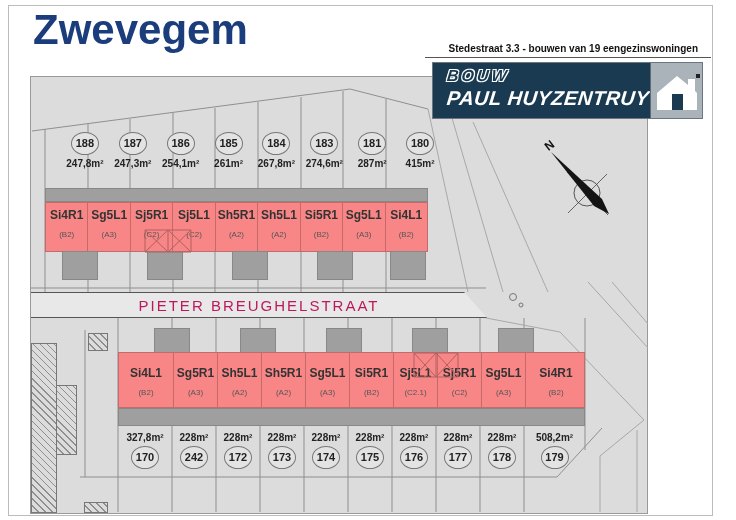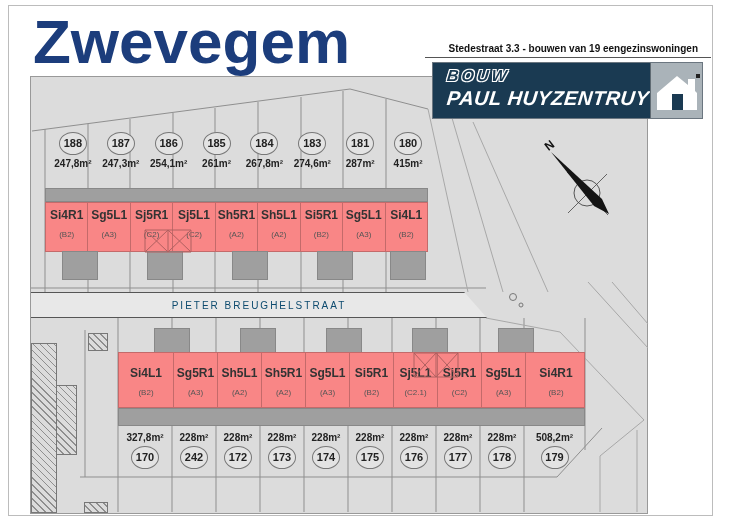--- a/index.html
+++ b/index.html
@@ -1,21 +1,21 @@
 <!DOCTYPE html>
 <html><head>
 <meta charset="utf-8">
 <style>
   html,body{margin:0;padding:0;background:#fff;}
   .page{position:relative;width:736px;height:520px;background:#fff;
         font-family:"Liberation Sans",sans-serif;overflow:hidden;}
   .frame{position:absolute;left:8px;top:5px;width:703px;height:509px;
          border:1px solid #bcbcbc;z-index:0;}
   
-  .title{position:absolute;left:33px;top:6px;font-size:62px;font-weight:bold;
+  .title{position:absolute;left:33px;top:6px;font-size:42px;font-weight:bold;
          color:#1c3d7c;letter-spacing:0px;z-index:6;}
   .subtitle{position:absolute;right:38px;top:43px;font-size:10px;font-weight:bold;
             color:#111;z-index:6;}
   .subline{position:absolute;left:425px;top:57px;width:286px;height:1px;background:#555;z-index:6;}
   
   .logo{position:absolute;left:432px;top:62px;width:271px;height:57px;display:flex;
         z-index:7;border:1px solid #6b7680;box-sizing:border-box;background:#1a3a52;}
   .logo-text{flex:1;padding:4px 0 0 14px;color:#fff;overflow:hidden;}
   .logo-bouw{font-size:16px;font-weight:bold;font-style:italic;letter-spacing:3px;
              color:#1a3a52;transform:skewX(-6deg);transform-origin:left;
@@ -26,21 +26,21 @@
               display:flex;align-items:center;justify-content:center;}
   
   .plan{position:absolute;left:30px;top:76px;width:618px;height:438px;background:#dcdcdc;
         border:1px solid #999;box-sizing:border-box;z-index:1;}
   svg.lines{position:absolute;left:0;top:0;z-index:3;pointer-events:none;}
   svg.toplayer{position:absolute;left:0;top:0;z-index:5;pointer-events:none;}
   .hatch{position:absolute;background-color:#dcdcdc;
          background-image:repeating-linear-gradient(45deg,transparent 0,transparent 4px,#8f8f8f 4px,#8f8f8f 5px);
          border:1px solid #777;box-sizing:border-box;z-index:2;}
   
-  .toplots{position:absolute;left:49px;top:132px;width:383px;display:flex;z-index:4;}
+  .toplots{position:absolute;left:61px;top:132px;width:383px;display:flex;z-index:4;}
   .tl{flex:1;text-align:center;}
   .badge{display:inline-block;width:26px;height:21px;border:1px solid #777;border-radius:50%;
          background:#e3e3e3;font-size:11px;font-weight:bold;line-height:21px;color:#222;}
   .area{font-size:10px;font-weight:bold;color:#222;margin-top:3px;white-space:nowrap;}
   
   .roofstrip{position:absolute;background:#9f9f9f;border:1px solid #888;box-sizing:border-box;z-index:4;}
   .redband{position:absolute;display:flex;background:#f98686;border:1px solid #c46a6a;box-sizing:border-box;z-index:4;}
   .hc{flex:1;text-align:center;border-left:1px solid #c46a6a;box-sizing:border-box;}
   .hc:first-child{border-left:none;}
   .hname{font-size:12px;font-weight:bold;color:#333;margin-top:5px;white-space:nowrap;}
@@ -51,21 +51,21 @@
   .cw{width:44px;box-sizing:border-box;flex:none;text-align:center;}
   .cwrap > .cw:first-child{width:54px;}
   .cwrap > .cw:last-child{width:61px;}
   .botlots{position:absolute;left:118px;top:432px;width:467px;display:flex;z-index:4;align-items:center;}
   .botlots .area{margin:0 0 3px 0;}
   
   .street{position:absolute;left:31px;top:292px;width:456px;height:26px;background:#e8e8e8;
           border-top:1px solid #555;border-bottom:1px solid #555;box-sizing:border-box;z-index:4;
           display:flex;align-items:center;justify-content:center;
           clip-path:polygon(0 0,95% 0,100% 100%,0 100%);}
-  .street span{font-size:10px;letter-spacing:2px;color:#0c4a6e;}
+  .street span{font-size:15px;letter-spacing:2px;color:#be185d;}
 </style>
 </head>
 <body>
 
 <div class="page">
   <div class="frame"></div>
 
   <div class="title">Zwevegem</div>
   <div class="subtitle">Stedestraat 3.3 - bouwen van 19 eengezinswoningen</div>
   <div class="subline"></div>

